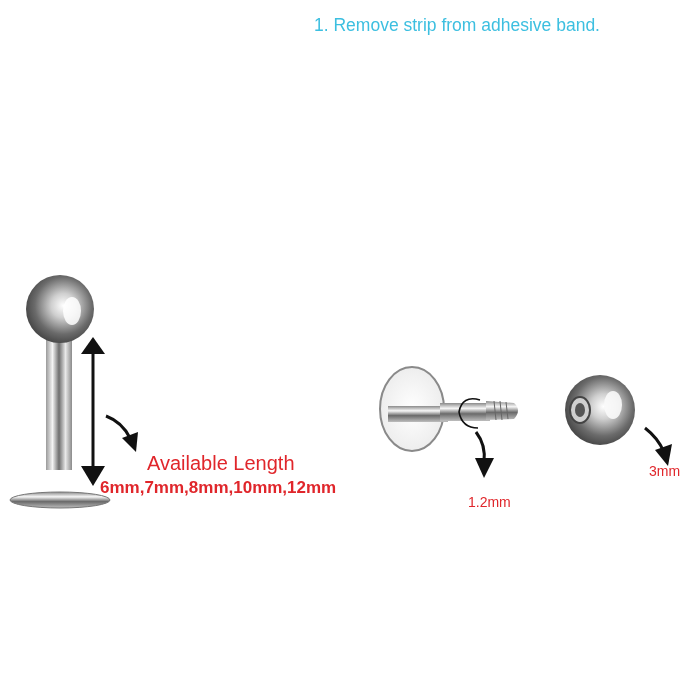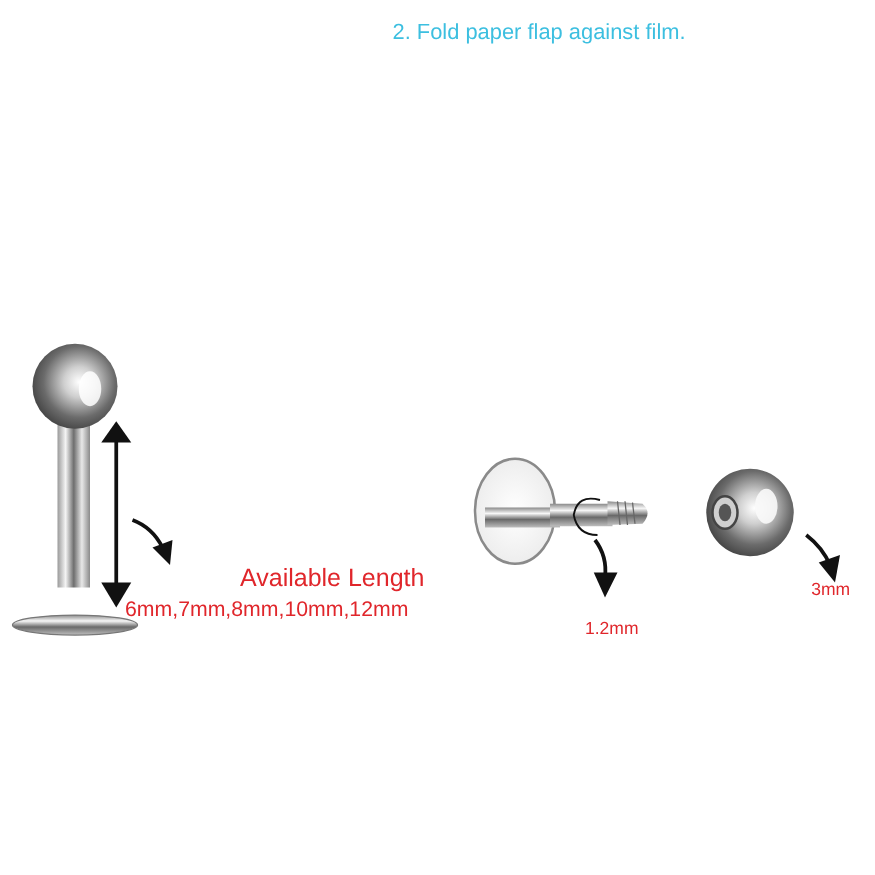--- a/index.html
+++ b/index.html
@@ -1,30 +1,30 @@
 <!DOCTYPE html>
 <html><head>
 <meta charset="utf-8">
 <style>
   html, body { margin:0; padding:0; background:#ffffff; }
   body { width:700px; height:700px; position:relative; overflow:hidden; font-family:"Liberation Sans", sans-serif; }
   .instructions { position:absolute; left:314px; top:14px; color:#3cbfe0; font-size:17.5px; line-height:22px; }
   .instructions div { white-space:nowrap; }
   .red { color:#e0262b; position:absolute; white-space:nowrap; }
-  .avail-title { left:147px; top:452px; font-size:20px;margin-left:45px; }
-  .avail-sizes { left:100px; top:478px; font-size:17px; }
+  .avail-title { left:147px; top:452px; font-size:20px; }
+  .avail-sizes { left:100px; top:478px; font-size:17px;font-weight:bold; }
   .lbl-12 { left:468px; top:494px; font-size:14px; }
   .lbl-3 { left:649px; top:463px; font-size:14px; }
   svg { position:absolute; left:0; top:0; }
 </style>
 </head>
 <body>
 
 <div class="instructions">
-  <div>2. Fold paper flap against film.</div>
+  <div>1. Remove strip from adhesive band.</div>
 </div>
 
 <svg width="700" height="700" viewBox="0 0 700 700">
   <defs>
     <linearGradient id="shaftV" x1="0" x2="1" y1="0" y2="0">
       <stop offset="0" stop-color="#9a9a9a"></stop>
       <stop offset="0.25" stop-color="#f4f4f4"></stop>
       <stop offset="0.5" stop-color="#6e6e6e"></stop>
       <stop offset="0.75" stop-color="#e8e8e8"></stop>
       <stop offset="1" stop-color="#8a8a8a"></stop>

